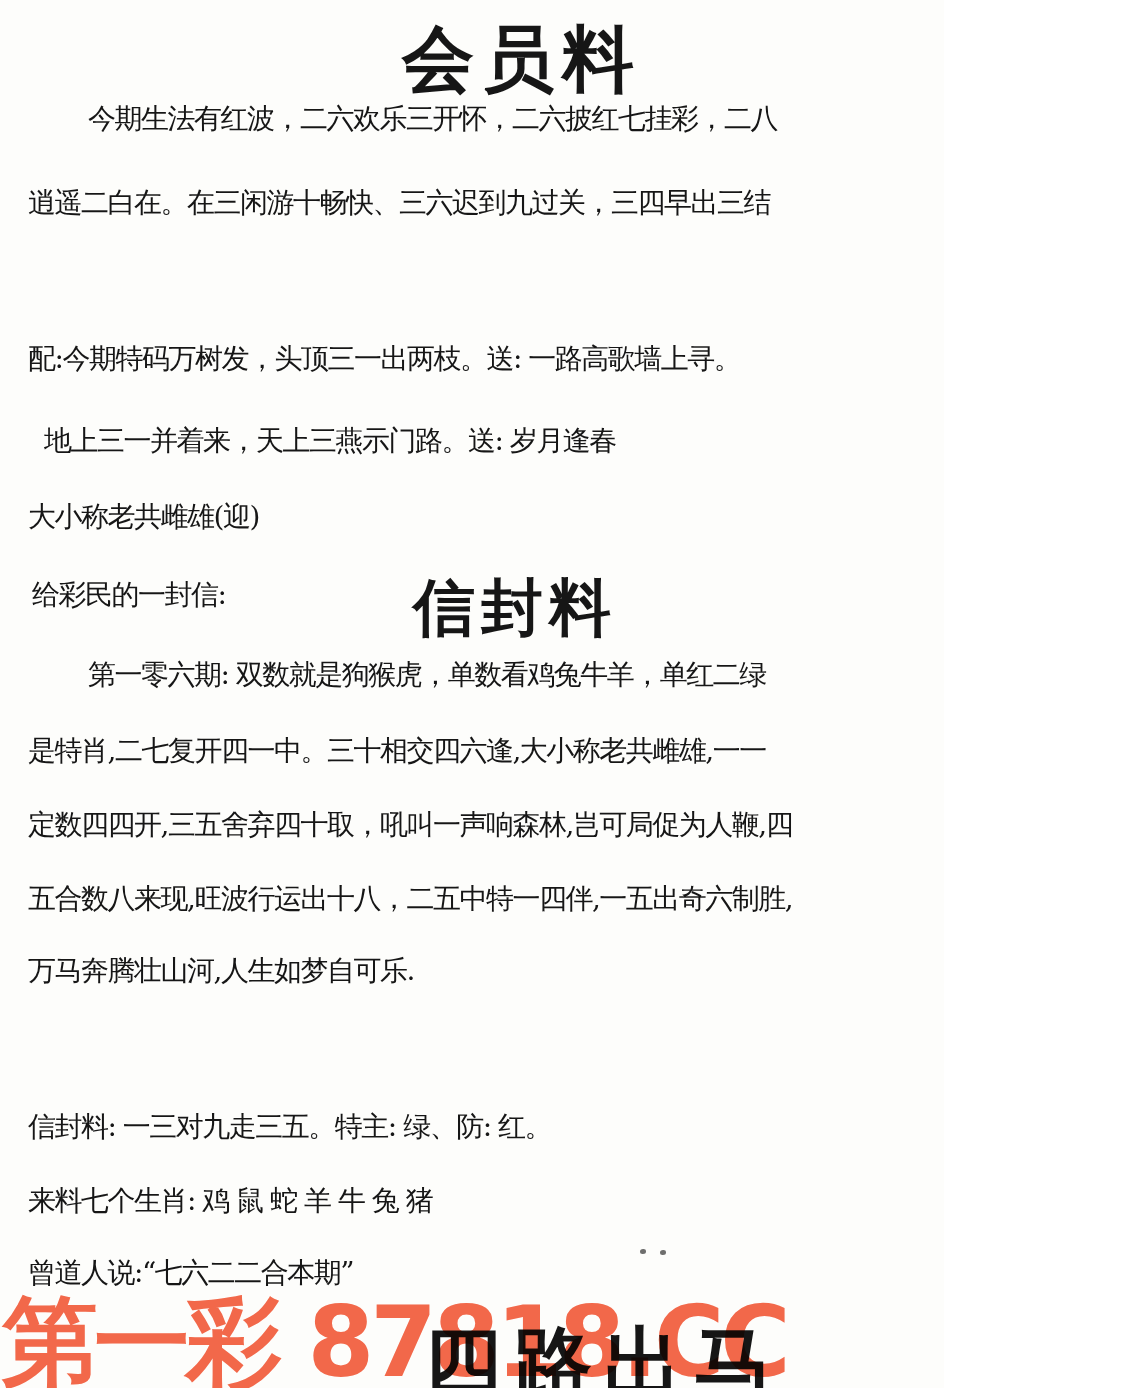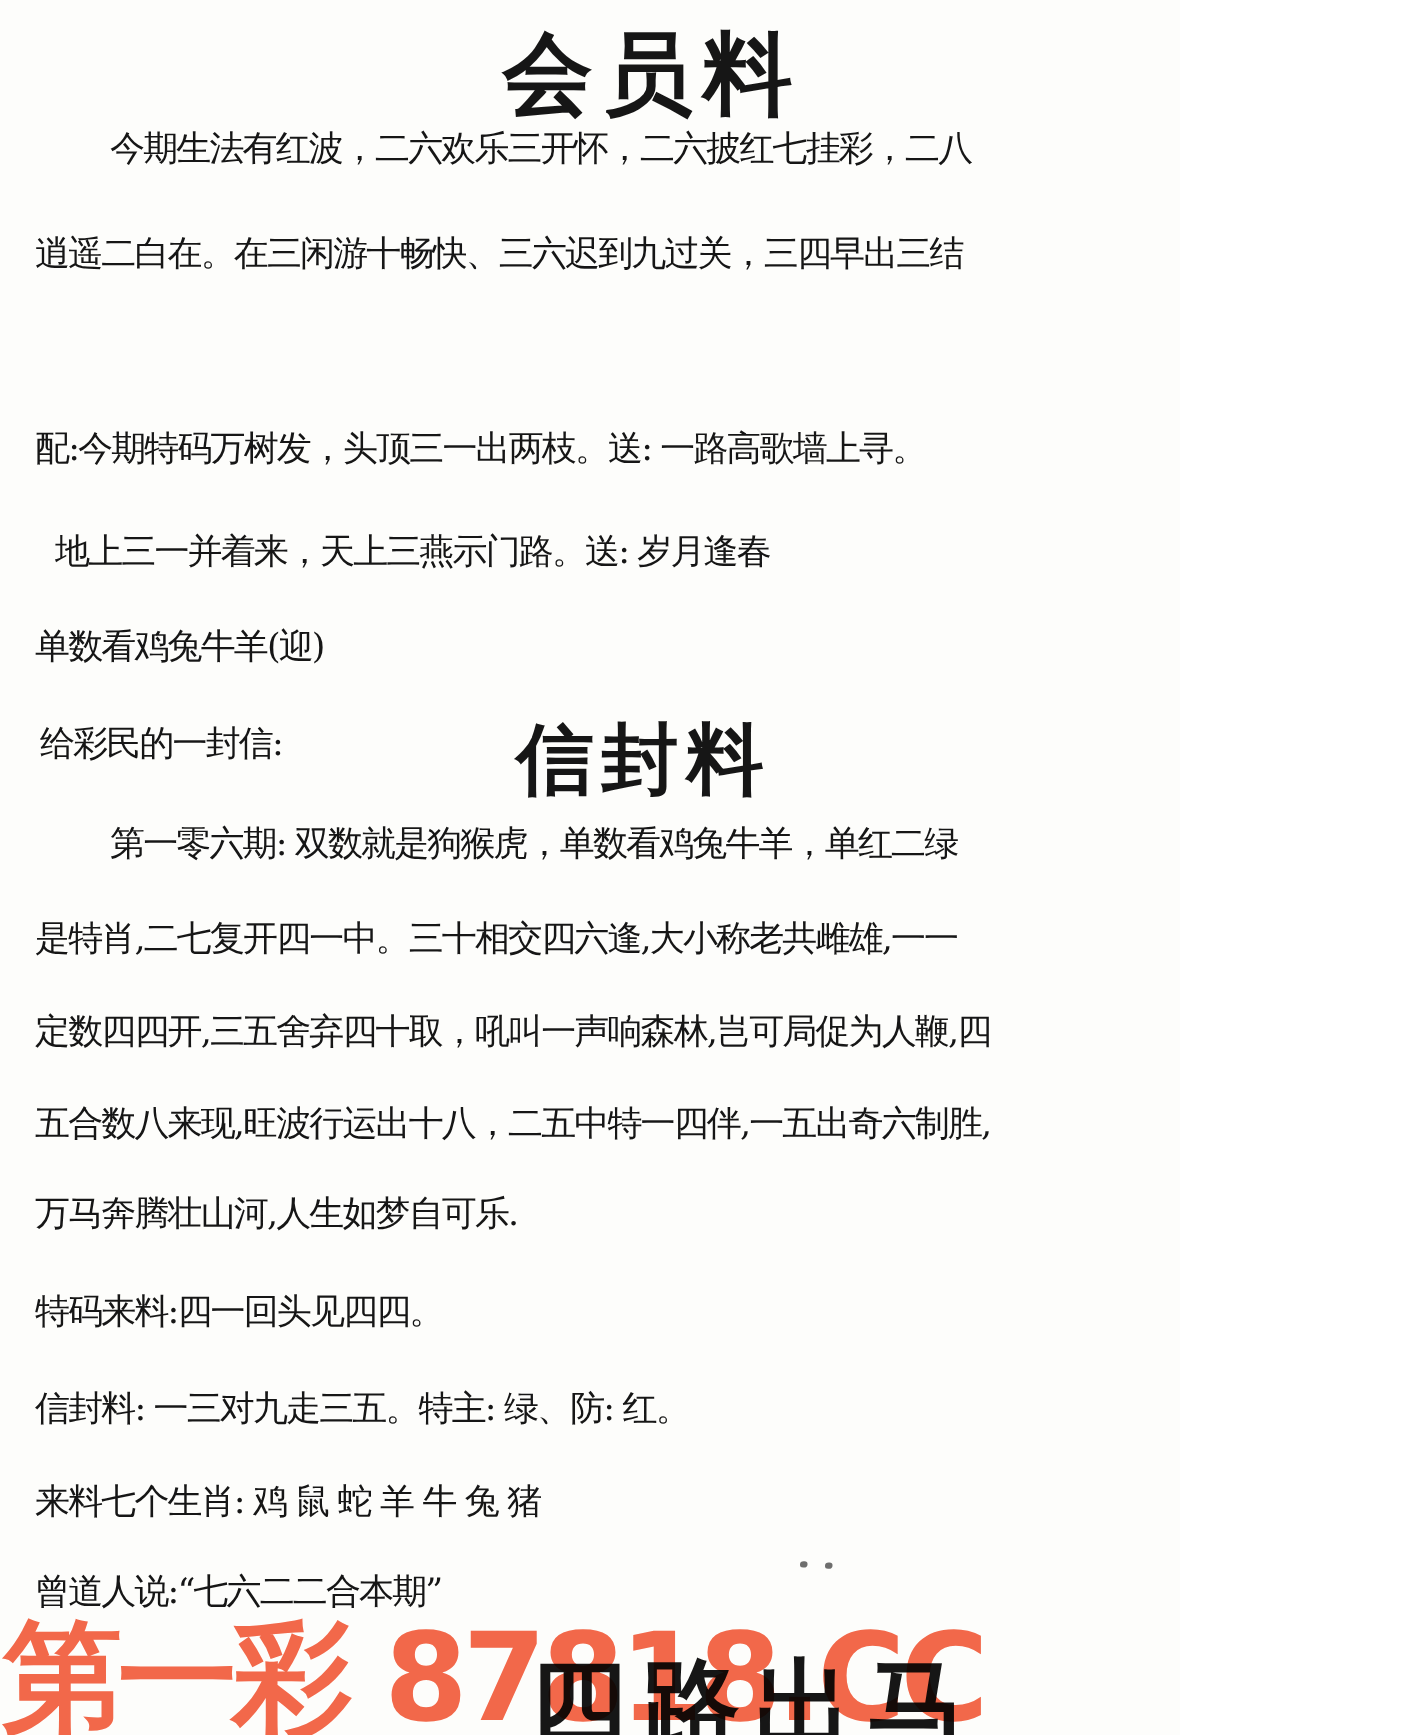--- a/index.html
+++ b/index.html
@@ -85,37 +85,36 @@
 
   <p class="line" style="left:88px; top:104px;">今期生法有红波，二六欢乐三开怀，二六披红七挂彩，二八</p>
 
   <p class="line" style="left:28px; top:188px;">逍遥二白在。在三闲游十畅快、三六迟到九过关，三四早出三结</p>
 
 
   <p class="line" style="left:28px; top:344px;">配:今期特码万树发，头顶三一出两枝。送: 一路高歌墙上寻。</p>
 
   <p class="line" style="left:28px; top:426px;margin-left:16px;">地上三一并着来，天上三燕示门路。送: 岁月逢春</p>
 
-  <p class="line" style="left:28px; top:502px;">单数看鸡兔牛羊(迎)</p>
+  <p class="line" style="left:28px; top:502px;">大小称老共雌雄(迎)</p>
 
   <p class="line" style="left:32px; top:580px;">给彩民的一封信:</p>
 
   <div class="title-sub" style="left:413px; top:566px;">信封料</div>
 
   <p class="line" style="left:88px; top:660px;">第一零六期: 双数就是狗猴虎，单数看鸡兔牛羊，单红二绿</p>
 
   <p class="line" style="left:28px; top:736px;">是特肖,二七复开四一中。三十相交四六逢,大小称老共雌雄,一一</p>
 
   <p class="line" style="left:28px; top:810px;">定数四四开,三五舍弃四十取，吼叫一声响森林,岂可局促为人鞭,四</p>
 
   <p class="line" style="left:28px; top:884px;">五合数八来现,旺波行运出十八，二五中特一四伴,一五出奇六制胜,</p>
 
   <p class="line" style="left:28px; top:956px;">万马奔腾壮山河,人生如梦自可乐.</p>
 
-  <p class="line" style="left:28px; top:1034px;">特码来料:四一回头见四四。</p>
 
   <p class="line" style="left:28px; top:1112px;">信封料: 一三对九走三五。特主: 绿、防: 红。</p>
 
   <p class="line" style="left:28px; top:1186px;">来料七个生肖: 鸡 鼠 蛇 羊 牛 兔 猪</p>
 
   <p class="line" style="left:28px; top:1258px;">曾道人说:“七六二二合本期”</p>
 
   <span class="speck" style="left:640px; top:1249px;"></span>
   <span class="speck" style="left:660px; top:1250px;"></span>
 

